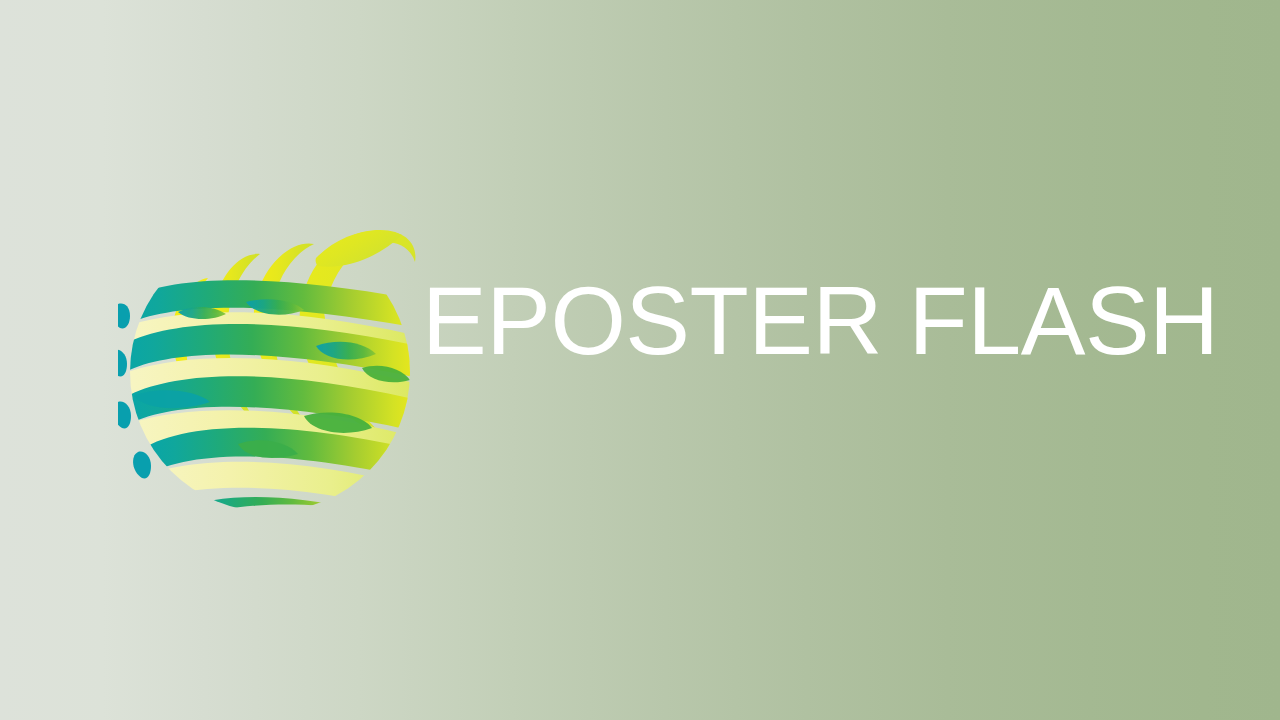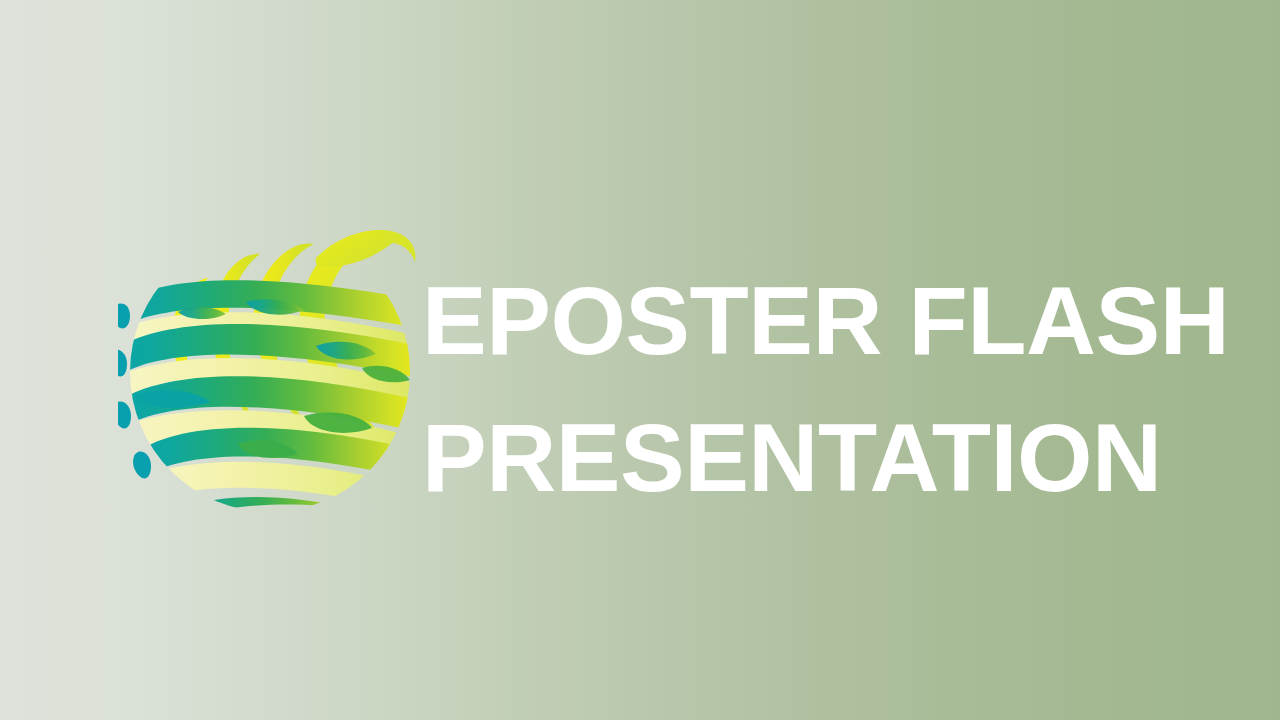--- a/index.html
+++ b/index.html
@@ -41,21 +41,21 @@
   .title-block {
     position: absolute;
     left: 422px;
     top: 252px;
     width: 800px;
   }
   .title-line {
     display: block;
     color: #ffffff;
     font-family: "Liberation Sans", sans-serif;
-    font-weight: bold;
+    font-weight: normal;
     font-size: 97px;
     line-height: 137px;
     letter-spacing: -0.5px;
     white-space: nowrap;
   }
 </style>
 </head>
 <body>
 
 <div id="slide">
@@ -199,16 +199,15 @@
         <path d="M2 128 C -8 122, -8 108, 0 104 C 6 102, 12 106, 12 116 C 12 124, 8 130, 2 128 Z" fill="#089fae"></path>
         <path d="M0 176 C -10 170, -12 154, -4 150 C 2 148, 9 154, 9 164 C 9 172, 6 178, 0 176 Z" fill="#089fae"></path>
         <path d="M4 228 C -6 222, -8 206, 0 202 C 6 200, 13 206, 13 216 C 13 224, 10 230, 4 228 Z" fill="#089fae"></path>
         <path d="M24 278 C 14 272, 12 256, 20 252 C 26 250, 33 256, 33 266 C 33 274, 30 280, 24 278 Z" fill="#089fae"></path>
       </g>
     </svg>
   </div>
 
   <div class="title-block">
     <span class="title-line">EPOSTER FLASH</span>
-    <span class="title-line">PRESENTATION</span>
   </div>
 
 </div>
 
 </body></html>

